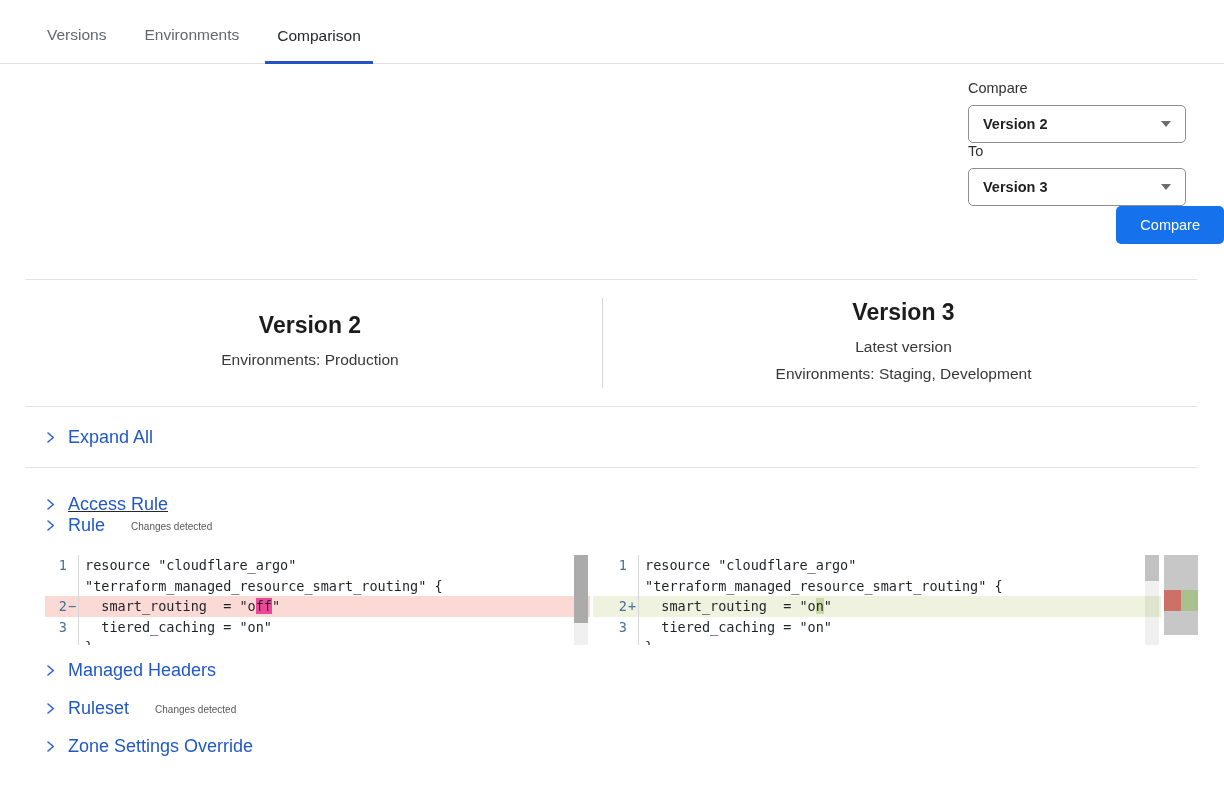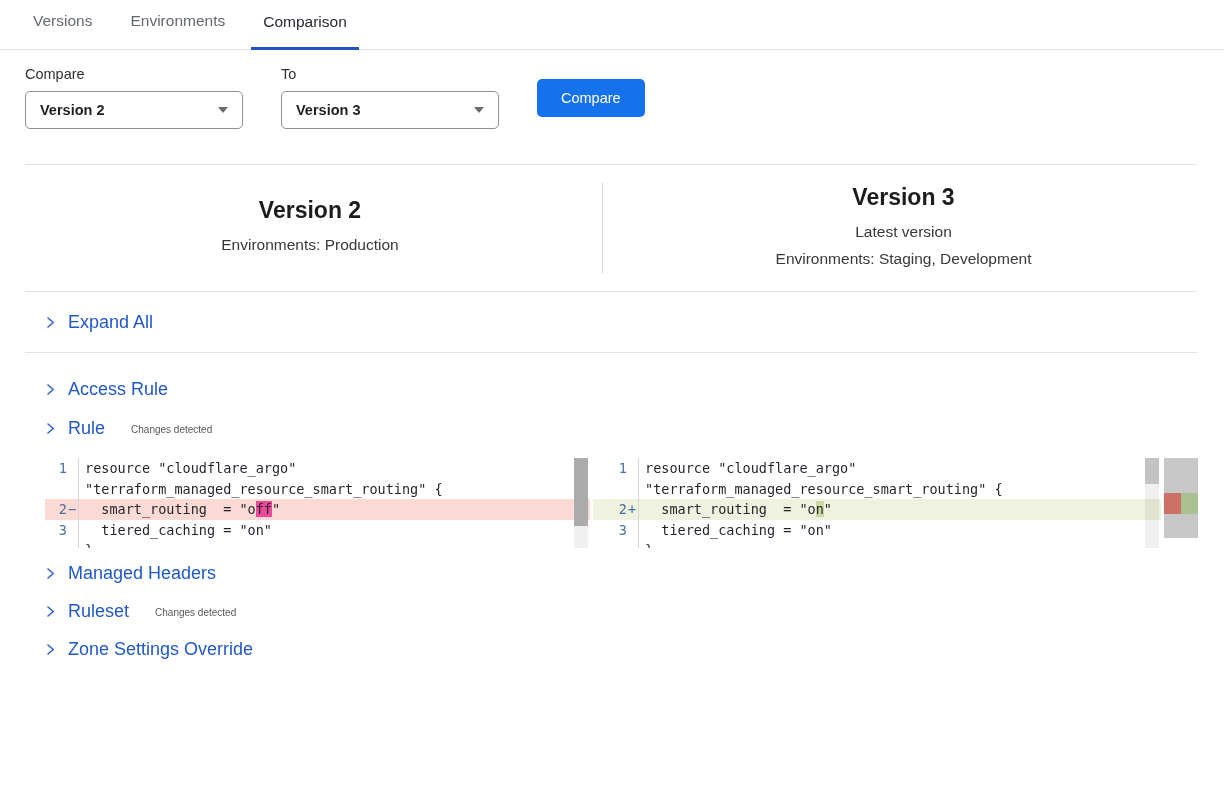--- a/index.html
+++ b/index.html
@@ -5,26 +5,26 @@
   * { margin:0; padding:0; box-sizing:border-box; }
   html,body { background:#fff; }
   body {
     width:1224px; height:788px; overflow:hidden;
     font-family:"Liberation Sans", sans-serif;
     color:#24292e;
   }
   .page { width:1224px; height:788px; position:relative; background:#fff; }
 
   
-  .tabbar { display:flex; align-items:flex-end; padding-left:14px; border-bottom:1px solid #e2e2e2; height:50px; }
+  .tabbar { display:flex; align-items:flex-end; padding-left:28px; border-bottom:1px solid #e2e2e2; height:64px; }
   .tab { font-size:15.5px; color:#63686f; padding:16px 12px 16px; margin:0 7px; cursor:pointer; border-bottom:3px solid transparent; }
   .tab.active { color:#24292f; border-bottom:3px solid #2353c4; margin-bottom:-1px;text-align:right; }
 
   
-  .controls { display:flex; align-items:center; margin:16px 16px 0 25px; }
+  .controls { display:flex; align-items:flex-end; margin:16px 0 0 25px;flex-direction:column; }
   .field { margin-right:38px; }
   .field-label { font-size:14.5px; color:#303030; margin-bottom:9px; }
   .select {
     width:218px; height:38px; border:1px solid #8f8f8f; border-radius:5px;
     display:flex; align-items:center; justify-content:space-between;
     padding:0 14px; cursor:pointer; background:#fff;
   }
   .select-value { font-size:14.5px; font-weight:bold; color:#1f1f1f; }
   .caret { width:0; height:0; border-left:5px solid transparent; border-right:5px solid transparent; border-top:6px solid #6d6d6d; }
   .btn-primary {
@@ -44,21 +44,21 @@
   .vtitle { font-size:23px; font-weight:600; color:#1c1c1c; margin-bottom:7px; }
   .vsub { font-size:15.5px; color:#383838; line-height:1.75; }
 
   
   .section-row { display:flex; align-items:center; padding-left:44px; cursor:pointer; }
   .row-expand { padding-top:20px; padding-bottom:19px; }
   .chev { flex:0 0 13px; height:13px; margin-right:11px; display:block; }
   .section-label { font-size:18px; color:#2158c7; }
   .section-badge { font-size:10px; color:#575757; margin-left:26px; padding-top:2px; }
   .mt26 { margin-top:26px; }
-  .mb18 { margin-bottom:18px; }
+  .mb18 { margin-bottom:0;text-decoration:underline; }
   .mb17 { margin-bottom:17px; }
 
   
   .diff { display:flex; margin:19px 0 15px 45px; height:90px; }
   .pane { position:relative; overflow:hidden; background:#fff; }
   .pane-left  { width:545px; }
   .pane-right { width:568px; margin-left:3px; }
   .crow { display:flex; height:20.5px; line-height:20.5px;
           font-family:"DejaVu Sans Mono", monospace; font-size:13.5px; color:#1f2328; }
   .crow.del { background:#fbd9d5; }

